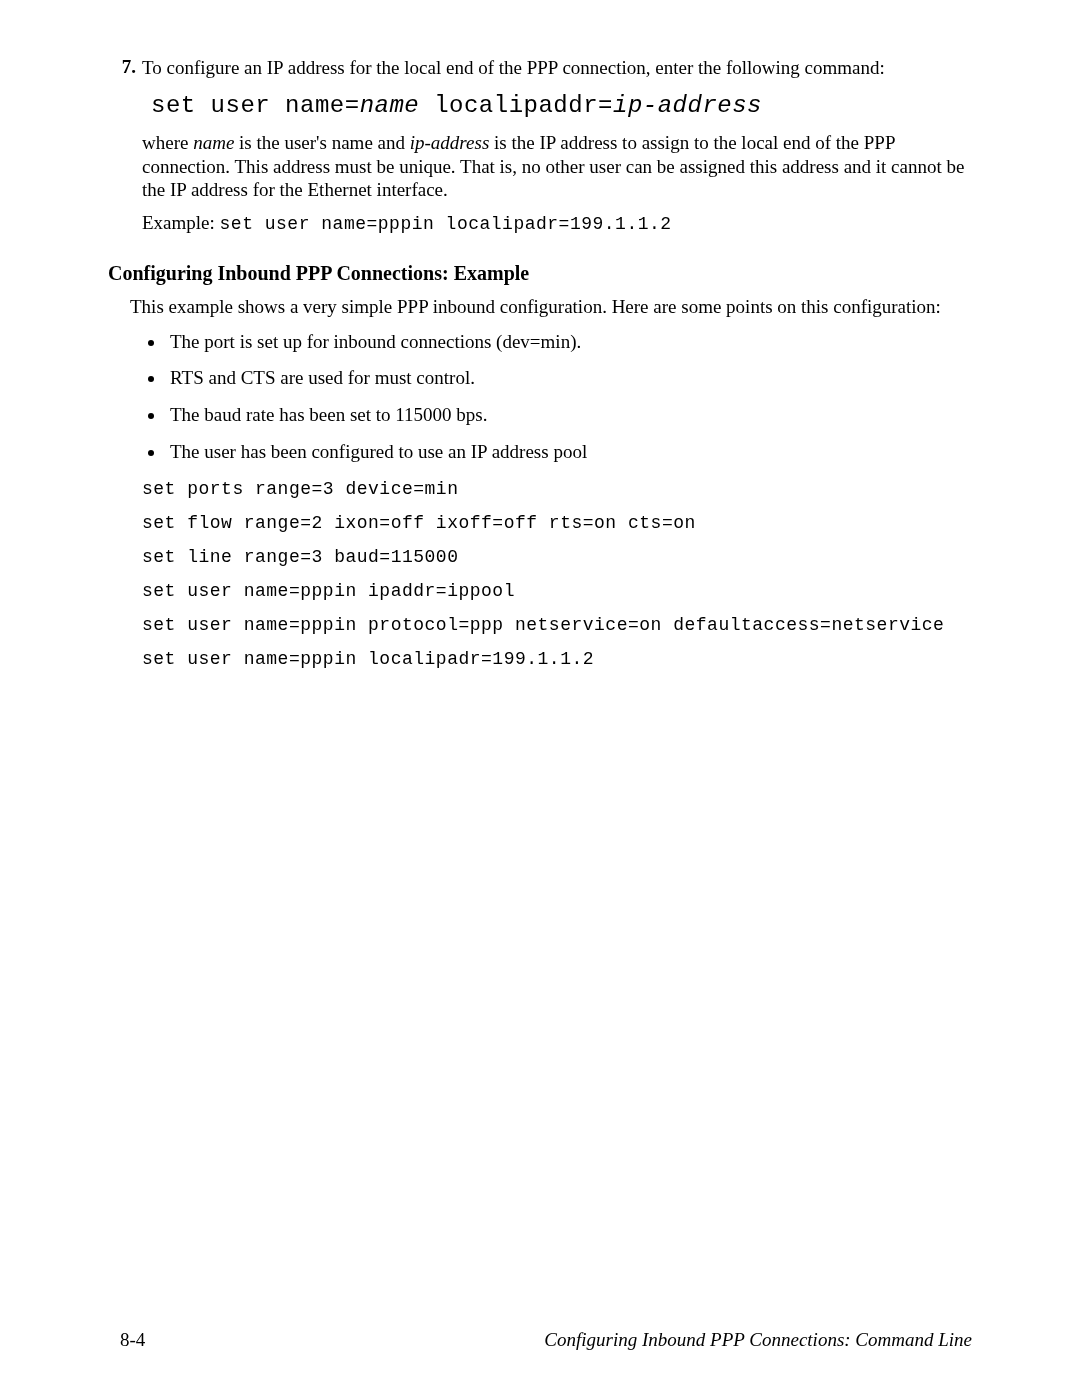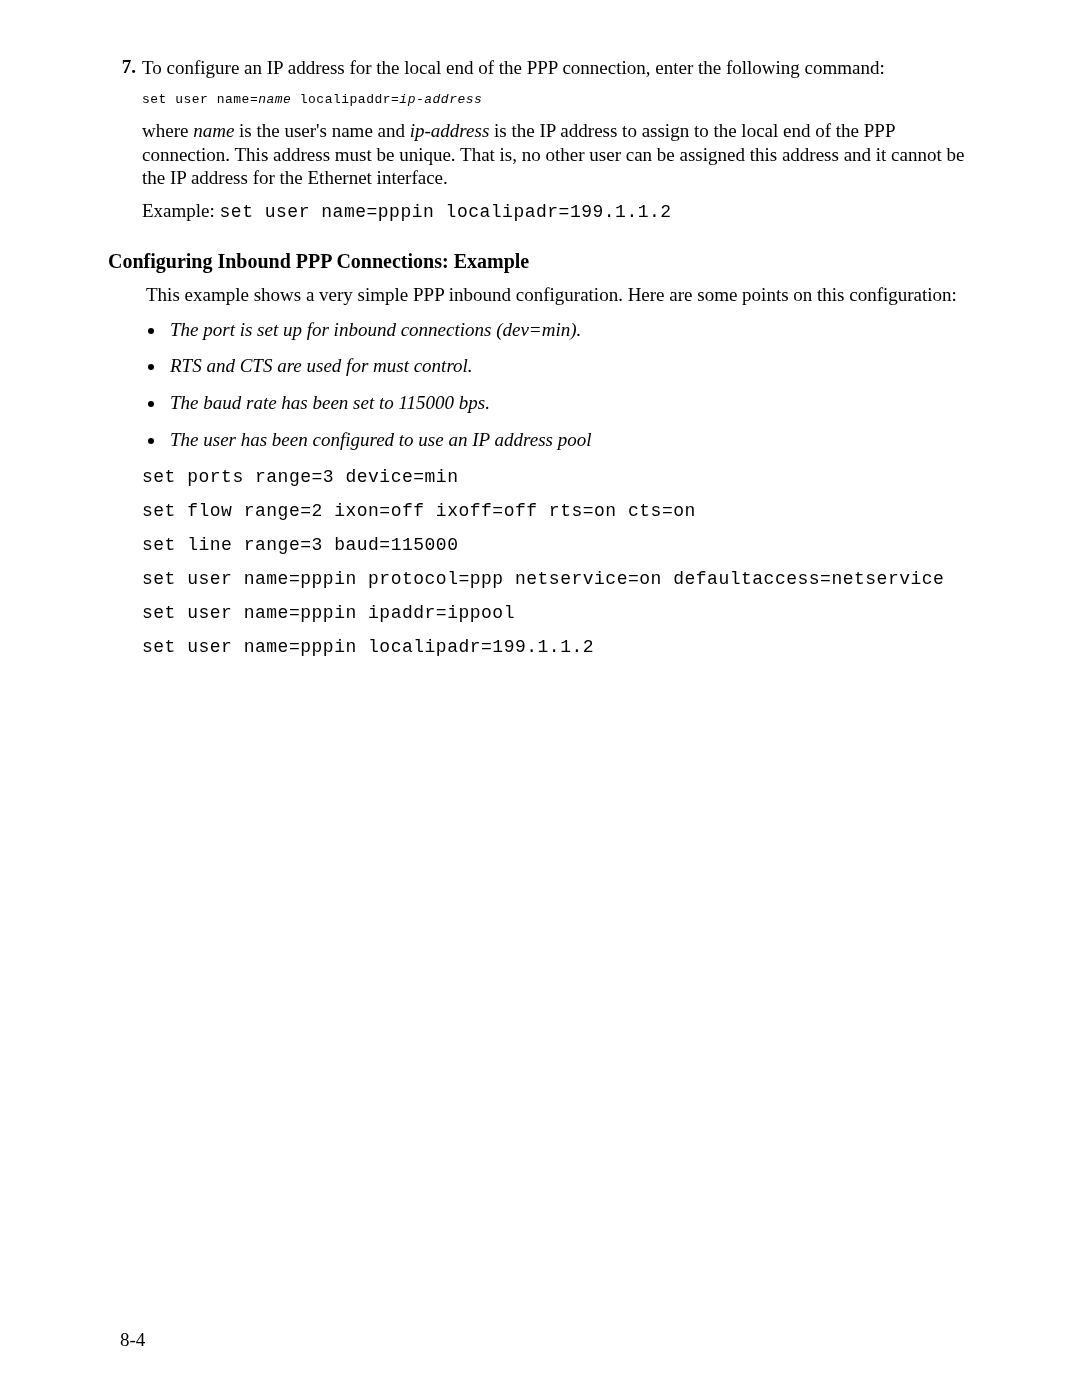--- a/index.html
+++ b/index.html
@@ -27,23 +27,23 @@
     font-size: 19px;
     text-align: right;
     padding-right: 6px;
   }
   .step-body {
     flex: 1;
     font-size: 19px;
     line-height: 1.25;
   }
   .code-indent {
-    margin-left: 34px;
+    margin-left: 43px;
     font-family: "Courier New", Courier, monospace;
-    font-size: 13px;
+    font-size: 24px;
     letter-spacing: 0.5px;
     margin-top: 12px;
     margin-bottom: 12px;
   }
   .code-italic {
     font-style: italic;
   }
   .para-indent {
     margin-left: 34px;
     font-size: 19px;
@@ -65,35 +65,34 @@
     font-size: 18px;
     letter-spacing: 0.5px;
   }
   h2.section {
     font-family: Liberation Serif, serif;
     font-weight: bold;
     font-size: 20px;
     margin: 22px 0 10px 0;
   }
   .body-text {
-    margin-left: 38px;
+    margin-left: 22px;
     font-size: 19px;
     line-height: 1.25;
     margin-bottom: 8px;
   }
   ul.bullets {
     margin: 4px 0 12px 34px;
     padding-left: 24px;
     font-size: 19px;
     line-height: 1.4;
   }
   ul.bullets li {
     margin: 10px 0;
     padding-left: 4px;
-    font-style: italic;
   }
   .code-block {
     margin-left: 34px;
     font-family: "Courier New", Courier, monospace;
     font-size: 18px;
     letter-spacing: 0.5px;
   }
   .code-block div {
     margin: 14px 0;
   }
@@ -140,22 +139,23 @@
     <li>The port is set up for inbound connections (dev=min).</li>
     <li>RTS and CTS are used for must control.</li>
     <li>The baud rate has been set to 115000 bps.</li>
     <li>The user has been configured to use an IP address pool</li>
   </ul>
 
   <div class="code-block">
     <div>set ports range=3 device=min</div>
     <div>set flow range=2 ixon=off ixoff=off rts=on cts=on</div>
     <div>set line range=3 baud=115000</div>
+    <div>set user name=pppin ipaddr=ippool</div>
     <div>set user name=pppin protocol=ppp netservice=on defaultaccess=netservice</div>
-    <div>set user name=pppin ipaddr=ippool</div>
     <div>set user name=pppin localipadr=199.1.1.2</div>
   </div>
 
   <div class="footer">
     <span>8-4</span>
+    <span class="footer-title">Configuring Inbound PPP Connections: Command Line</span>
   </div>
 
 </div>
 
 </body></html>

